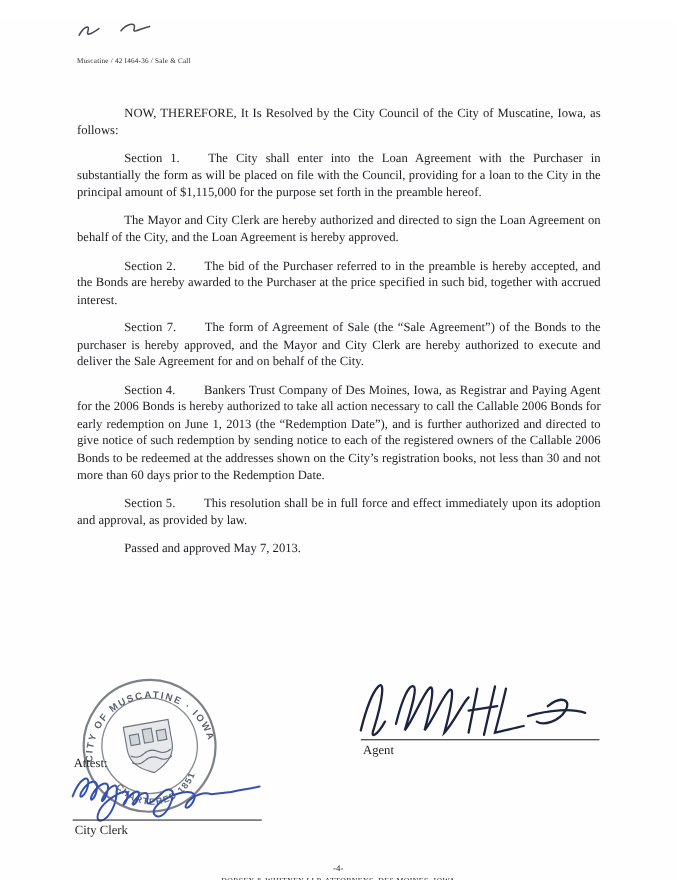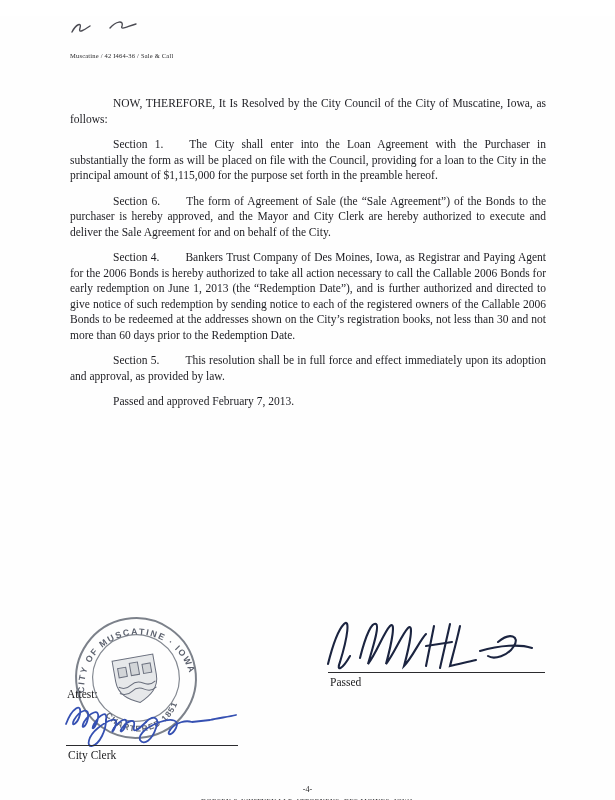--- a/index.html
+++ b/index.html
@@ -46,30 +46,36 @@
 
   <div class="doc-ref">Muscatine / 42 I464-36 / Sale &amp; Call</div>
 
   <div class="content">
     <p class="para">NOW, THEREFORE, It Is Resolved by the City Council of the City of Muscatine, Iowa, as follows:</p>
 
     <p class="para">
       <span class="sec-label">Section 1.</span><span>The City shall enter into the Loan Agreement with the Purchaser in substantially the form as will be placed on file with the Council, providing for a loan to the City in the principal amount of $1,115,000 for the purpose set forth in the preamble hereof.</span>
     </p>
     <p class="para">
-      <span class="sec-label">Section 6.</span><span>The form of Agreement of Sale (the “Sale Agreement”) of the Bonds to the purchaser is hereby approved, and the Mayor and City Clerk are hereby authorized to execute and deliver the Sale Agreement for and on behalf of the City.</span>
+      <span class="sec-label"></span><span>The Mayor and City Clerk are hereby authorized and directed to sign the Loan Agreement on behalf of the City, and the Loan Agreement is hereby approved.</span>
+    </p>
+    <p class="para">
+      <span class="sec-label">Section 2.</span><span>The bid of the Purchaser referred to in the preamble is hereby accepted, and the Bonds are hereby awarded to the Purchaser at the price specified in such bid, together with accrued interest.</span>
+    </p>
+    <p class="para">
+      <span class="sec-label">Section 7.</span><span>The form of Agreement of Sale (the “Sale Agreement”) of the Bonds to the purchaser is hereby approved, and the Mayor and City Clerk are hereby authorized to execute and deliver the Sale Agreement for and on behalf of the City.</span>
     </p>
     <p class="para">
       <span class="sec-label">Section 4.</span><span>Bankers Trust Company of Des Moines, Iowa, as Registrar and Paying Agent for the 2006 Bonds is hereby authorized to take all action necessary to call the Callable 2006 Bonds for early redemption on June 1, 2013 (the “Redemption Date”), and is further authorized and directed to give notice of such redemption by sending notice to each of the registered owners of the Callable 2006 Bonds to be redeemed at the addresses shown on the City’s registration books, not less than 30 and not more than 60 days prior to the Redemption Date.</span>
     </p>
     <p class="para">
       <span class="sec-label">Section 5.</span><span>This resolution shall be in full force and effect immediately upon its adoption and approval, as provided by law.</span>
     </p>
     <p class="para">
-      <span class="sec-label"></span><span>Passed and approved February 7, 2013.</span>
+      <span class="sec-label"></span><span>Passed and approved May 7, 2013.</span>
     </p>
   </div>
 
   <svg class="seal" width="128" height="128" viewBox="0 0 124 124">
     <defs>
       <path id="sealTop" d="M 10,72 A 52,52 0 1 1 114,72"></path>
       <path id="sealBottom" d="M 22,74 A 40,40 0 0 0 102,74"></path>
     </defs>
     <circle cx="62" cy="62" r="58" fill="none" stroke="#555c68" stroke-width="2" opacity="0.85"></circle>
     <circle cx="62" cy="62" r="42" fill="none" stroke="#555c68" stroke-width="1.2" opacity="0.8"></circle>
@@ -97,21 +103,21 @@
       <path d="M38,44 C44,20 50,8 54,10 C58,12 50,36 46,50 C54,40 62,18 68,12 C74,6 70,28 64,50 C72,40 80,20 86,14 C92,8 88,30 82,52 C90,44 98,26 104,20"></path>
       <path d="M112,12 L104,52"></path>
       <path d="M128,10 L118,54"></path>
       <path d="M104,32 L130,28"></path>
       <path d="M138,12 C134,30 130,44 128,52 C136,50 146,48 154,46"></path>
       <path d="M176,28 C188,18 198,22 192,32 C186,42 172,46 166,42"></path>
       <path d="M158,37 C178,31 198,30 210,34"></path>
     </g>
   </svg>
   <div class="mayor-line"></div>
-  <div class="mayor-label">Passed</div>
+  <div class="mayor-label">Agent</div>
 
   <svg class="clerk-sig" width="188" height="66" viewBox="0 0 188 66">
     <g fill="none" stroke="#3550b2" stroke-width="1.8" stroke-linecap="round">
       <path d="M8,40 C14,24 24,18 22,30 C20,40 12,44 16,36 C22,26 32,22 30,34 C28,44 22,46 26,38 C32,28 42,24 40,34 C38,44 32,48 36,40 C42,30 50,26 48,36"></path>
       <path d="M48,36 C48,46 42,60 34,62 C28,63 30,52 40,44 C50,36 60,32 58,40 C56,48 52,50 56,44"></path>
       <path d="M56,44 C62,36 70,32 68,40 C66,48 60,50 64,44 C70,36 78,34 76,42 C74,50 80,46 88,38"></path>
       <path d="M88,38 C96,30 102,34 98,44 C94,56 86,62 82,56 C80,50 90,42 102,38 C114,34 122,36 118,44 C114,52 108,52 112,46"></path>
       <path d="M112,46 C118,38 128,36 134,38 L152,36 C160,34 170,33 178,31"></path>
     </g>
   </svg>

